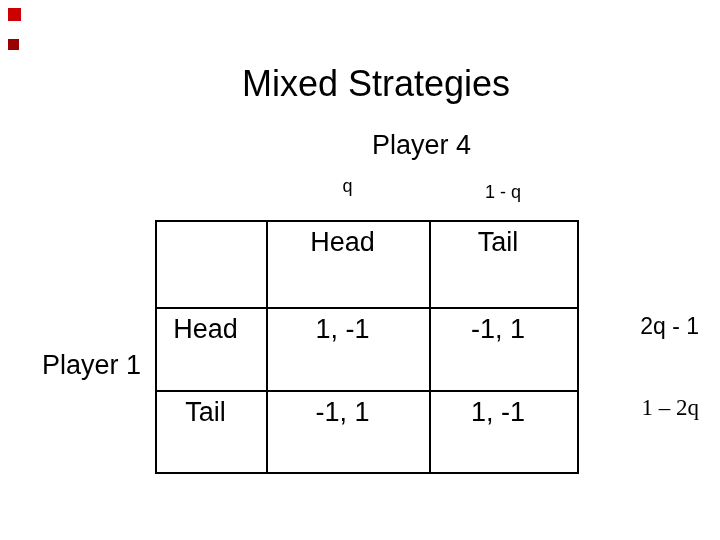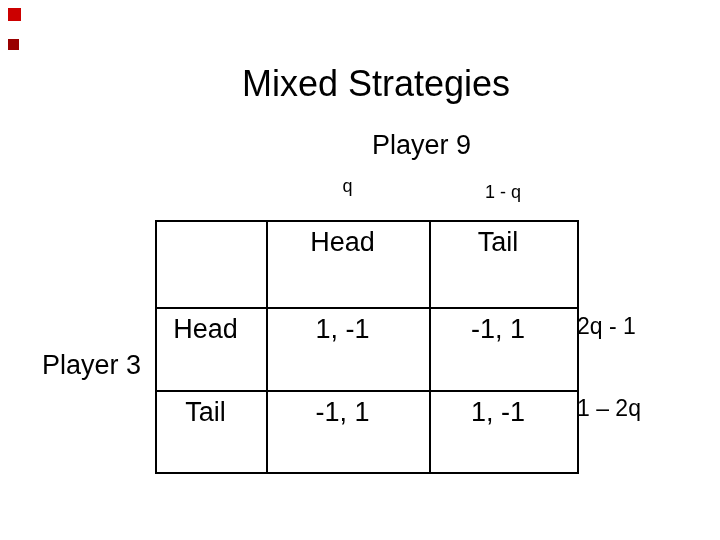--- a/index.html
+++ b/index.html
@@ -91,43 +91,43 @@
     left: 577px;
     width: 122px;
     text-align: center;
     font-size: 23px;
     line-height: 1.18;
   }
   .expected-value {
     position: absolute;
     left: 577px;
     width: 122px;
-    text-align: left;
+    text-align: right;
     font-size: 23px;
     line-height: 1.15;
   }
   .exp-head { top: 313px; }
-  .exp-tail { top: 395px; }
+  .exp-tail { top: 395px; font-family: Liberation Serif, serif; }
 </style>
 </head>
 <body>
 
 <div class="slide">
 
   <div class="deco-square sq1" style="background: rgb(204, 0, 0);"></div>
   <div class="deco-square sq2" style="background: rgb(153, 0, 0);"></div>
 
   <h1 class="slide-title">Mixed Strategies</h1>
 
-  <div class="player2-label">Player 9</div>
+  <div class="player2-label">Player 4</div>
 
   <div class="prob-label prob-q">q</div>
   <div class="prob-label prob-1q">1 - q</div>
 
-  <div class="player1-label">Player 3</div>
+  <div class="player1-label">Player 1</div>
 
   <table class="payoff-matrix">
     <tbody>
         <tr class="r-header">
       <td class="corner-blank col-label"></td>
       <td class="col-head">Head</td>
       <td class="col-tail">Tail</td>
     </tr>
     <tr class="r-head">
       <td class="col-label">Head</td>

